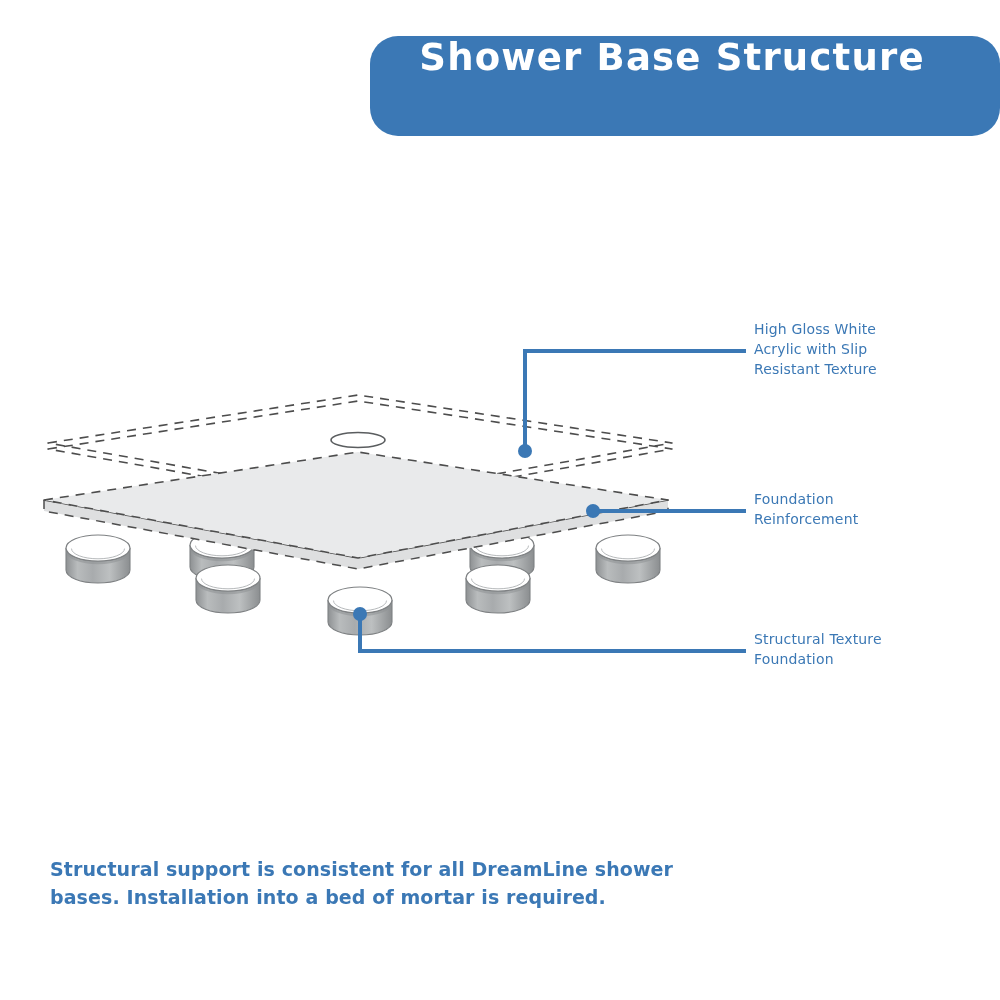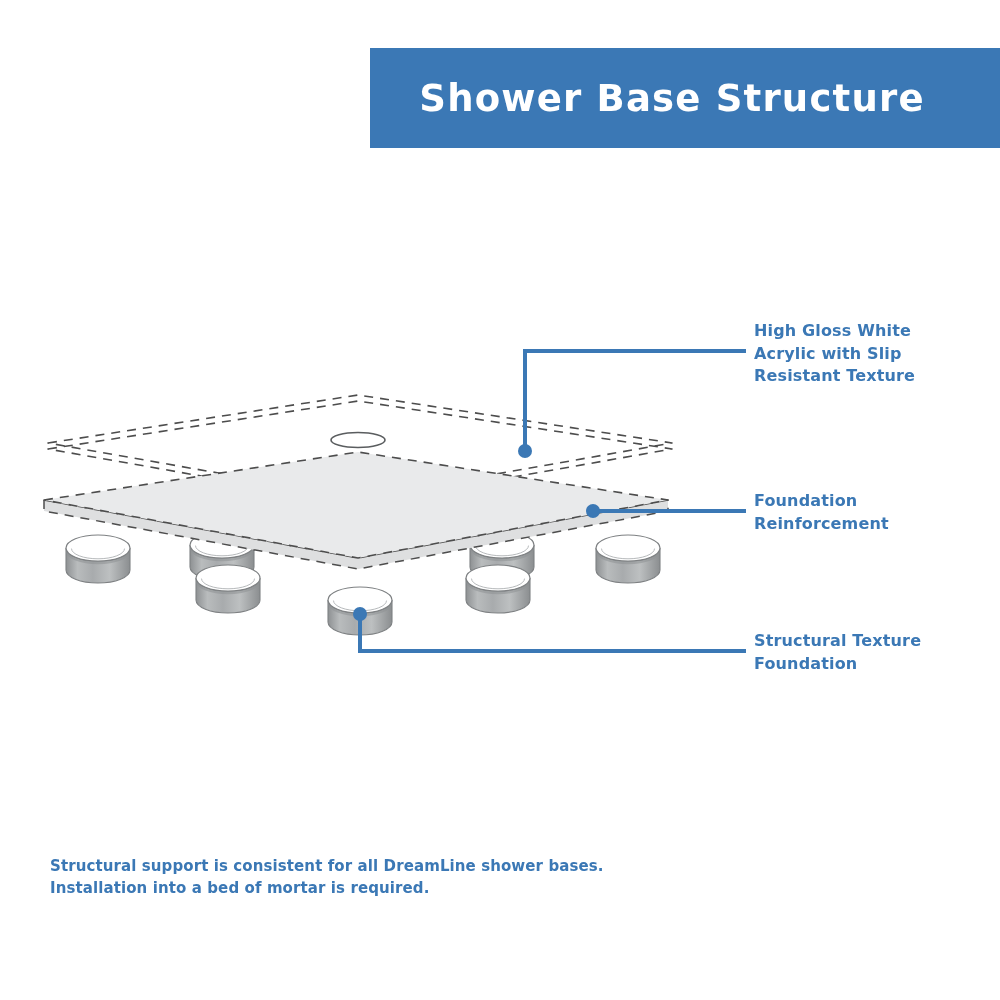--- a/index.html
+++ b/index.html
@@ -17,29 +17,30 @@
   #stage {
     position: absolute;
     left: 0; top: 0;
     width: 1000px;
     height: 1000px;
   }
   
   .title-banner {
     position: absolute;
     left: 370px;
-    top: 48px;
+    top: 36px;
     width: 630px;
     height: 100px;
     background: #3b78b5;
     display: flex;
-    align-items: center;
+    align-items: flex-start;
     justify-content: center;
     box-sizing: border-box;
     padding-right: 26px;
+    border-radius: 28px;
   }
   .title-banner .title-text {
     color: #ffffff;
     font-family: "DejaVu Sans", sans-serif;
     font-weight: bold;
     font-size: 37px;
     letter-spacing: 1.2px;
     white-space: nowrap;
   }
   
@@ -48,40 +49,40 @@
     left: 0;
     top: 0;
     width: 1000px;
     height: 1000px;
   }
   
   .callout {
     position: absolute;
     color: #3b78b5;
     font-family: "DejaVu Sans", sans-serif;
-    font-weight: bold;
-    font-size: 16px;
+    font-weight: normal;
+    font-size: 14px;
     line-height: 1.42;
     letter-spacing: 0.15px;
     white-space: pre-line;
   }
   .callout-acrylic   { left: 754px; top: 320px; width: 230px; }
   .callout-fiberglass{ left: 754px; top: 490px; width: 230px; }
   .callout-support   { left: 754px; top: 630px; width: 230px; }
 
   
   .caption {
     position: absolute;
     left: 50px;
     top: 856px;
     width: 640px;
     color: #3b78b5;
     font-family: "DejaVu Sans", sans-serif;
     font-weight: bold;
-    font-size: 15px;
+    font-size: 19px;
     line-height: 1.46;
     letter-spacing: 0.1px;
   }
 </style>
 </head>
 <body>
 
 <div id="stage">
 
   <div class="title-banner">

